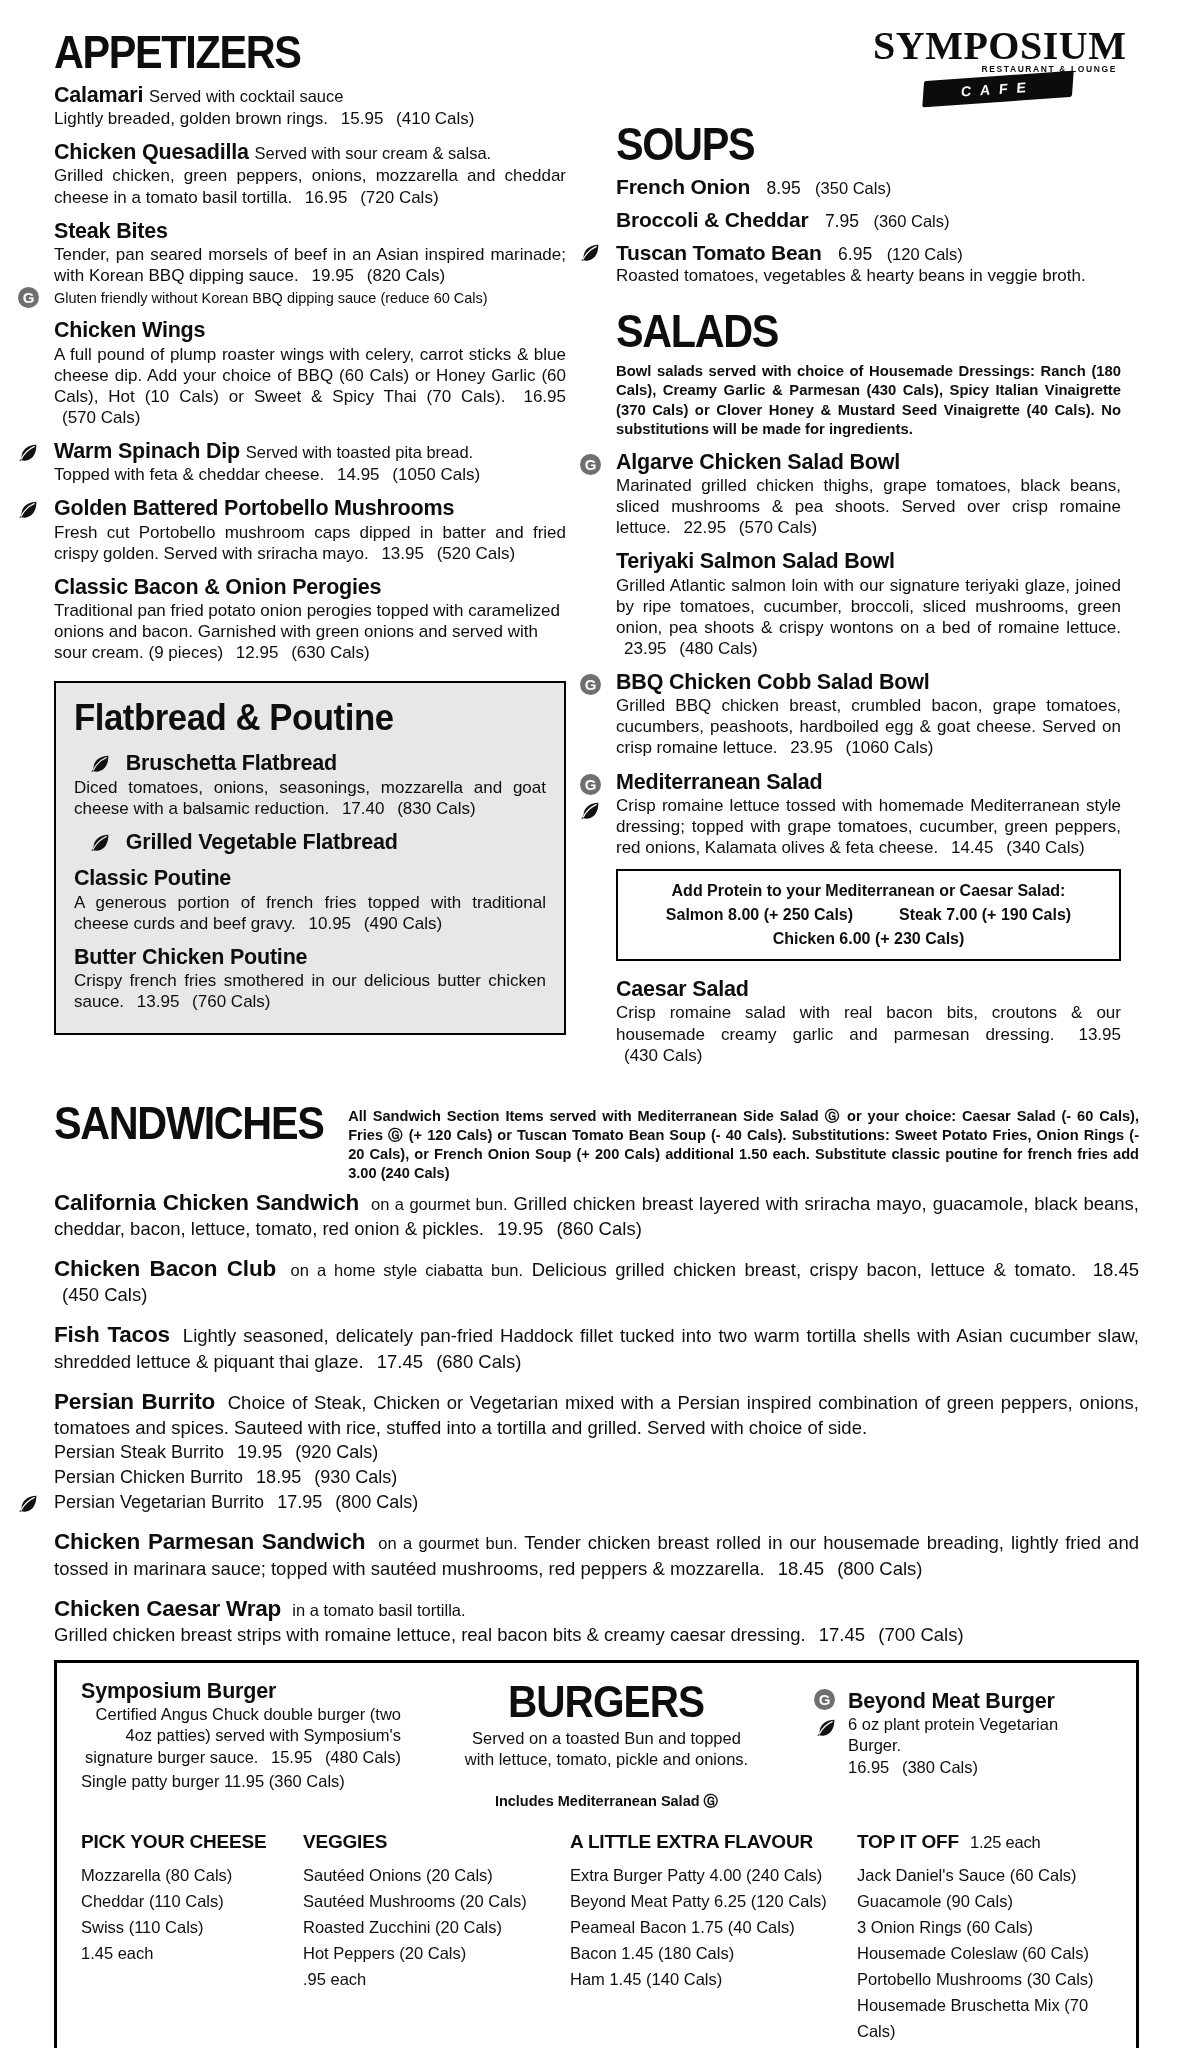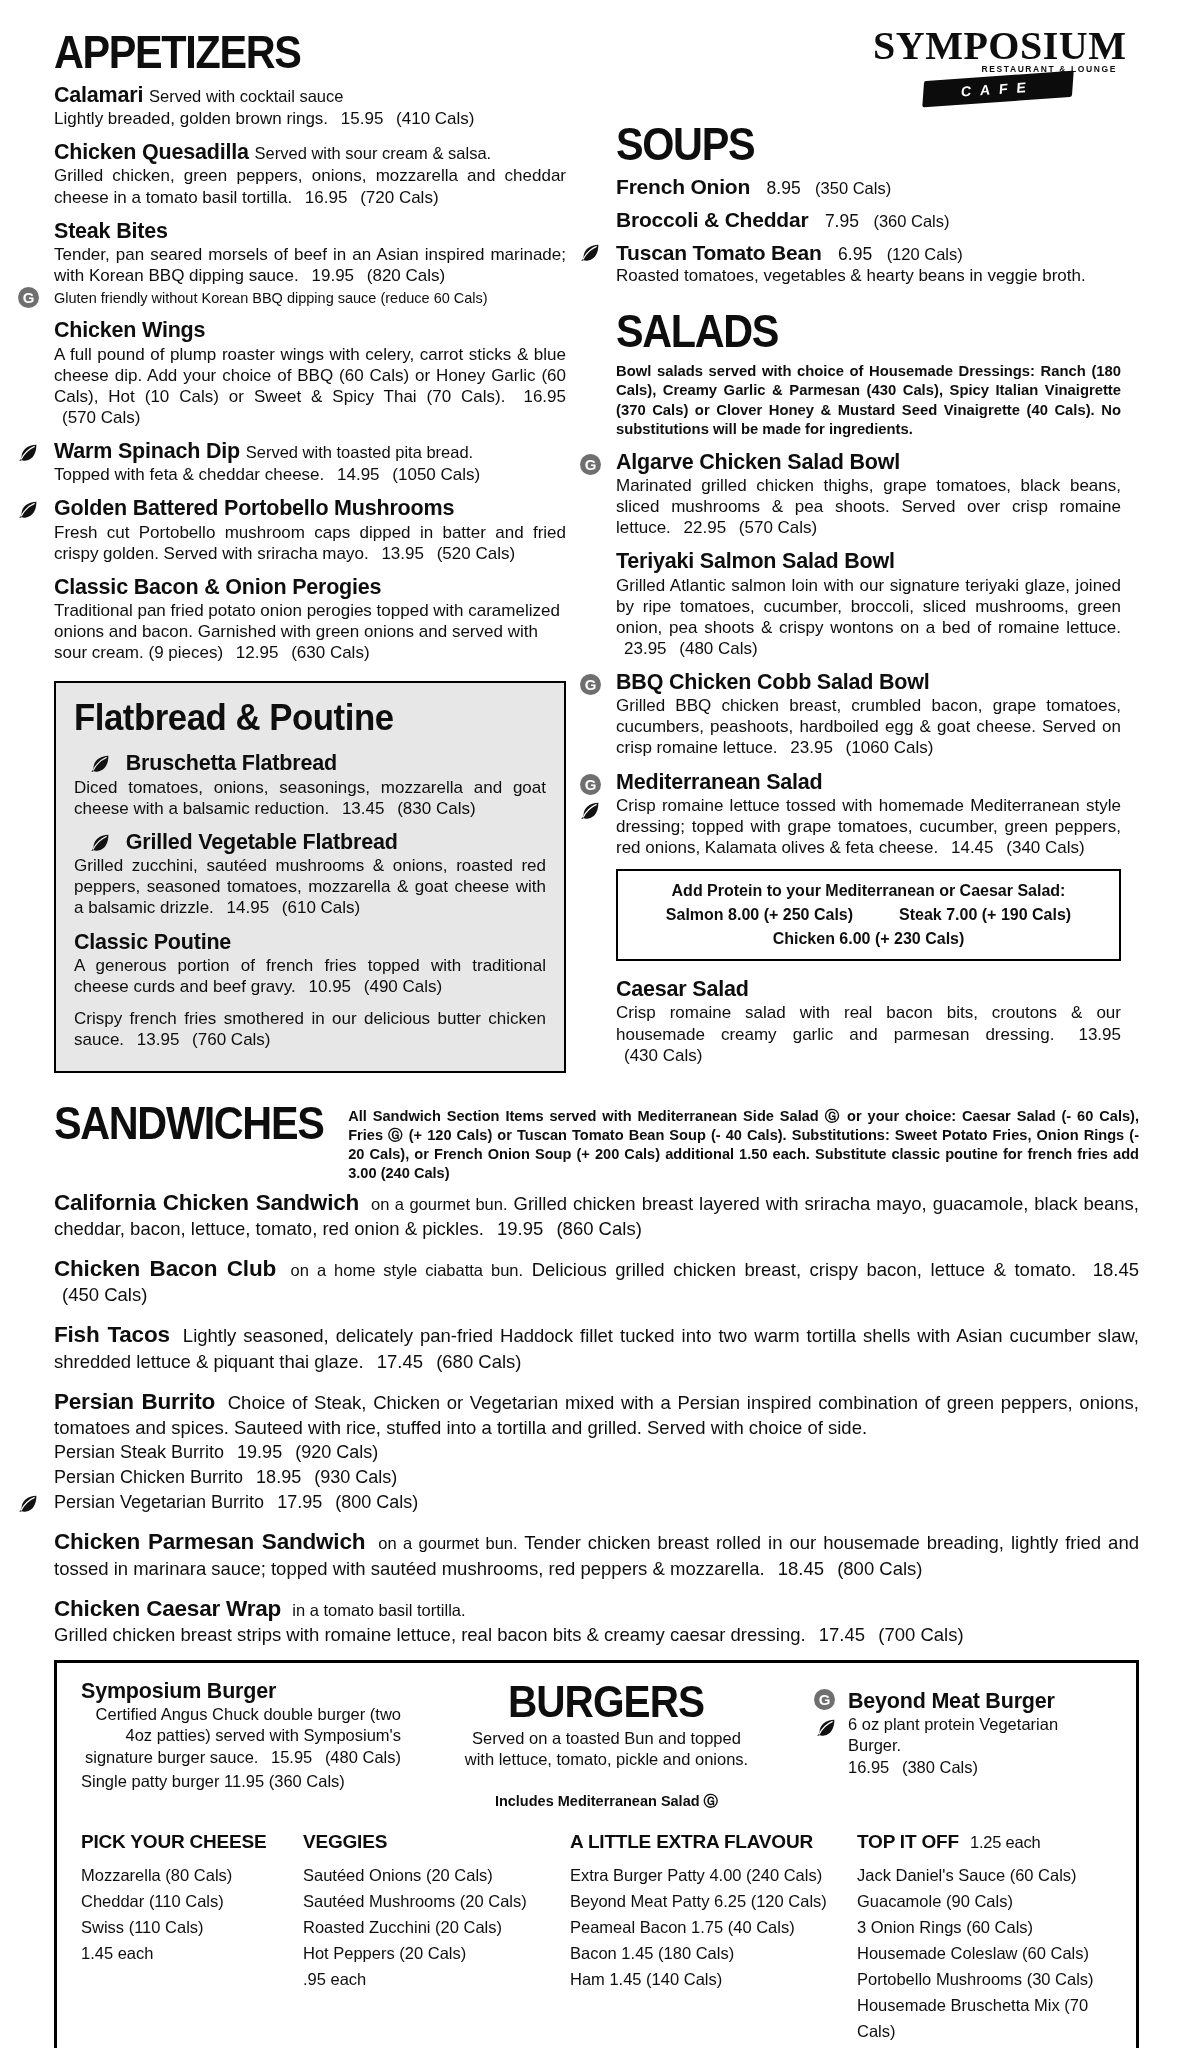--- a/index.html
+++ b/index.html
@@ -192,52 +192,50 @@
         <div class="item">
           <div class="ihead fb-ind">
             <span class="veg-inline"><svg class="veg-svg" viewBox="0 0 24 24">
                   <path d="M21 3C11 3.5 4.5 8.5 4 17c-.6 2-1.4 3.2-2.6 4 .8.4 1.8.4 2.8-.1 1.6.5 3.4.6 5 .2C17 19.8 21 13 21 3z" fill="#111"></path>
                   <path d="M3.5 20C7 13 12 8 19 5" stroke="#e7e7e7" stroke-width="1.3" fill="none"></path>
                 </svg></span>
             <span class="iname">Bruschetta Flatbread</span>
           </div>
           <div class="idesc">
             <span>Diced tomatoes, onions, seasonings, mozzarella and goat cheese with a balsamic reduction.</span>
-            <span class="iprice">13.45</span>
+            <span class="iprice">17.40</span>
             <span class="icals">(830 Cals)</span>
           </div>
         </div>
 
         <div class="item">
           <div class="ihead fb-ind">
             <span class="veg-inline"><svg class="veg-svg" viewBox="0 0 24 24">
                   <path d="M21 3C11 3.5 4.5 8.5 4 17c-.6 2-1.4 3.2-2.6 4 .8.4 1.8.4 2.8-.1 1.6.5 3.4.6 5 .2C17 19.8 21 13 21 3z" fill="#111"></path>
                   <path d="M3.5 20C7 13 12 8 19 5" stroke="#e7e7e7" stroke-width="1.3" fill="none"></path>
                 </svg></span>
             <span class="iname">Grilled Vegetable Flatbread</span>
           </div>
-          <div class="idesc">
-            <span>Grilled zucchini, sautéed mushrooms &amp; onions, roasted red peppers, seasoned tomatoes, mozzarella &amp; goat cheese with a balsamic drizzle.</span>
-            <span class="iprice">14.95</span>
-            <span class="icals">(610 Cals)</span>
-          </div>
         </div>
 
         <div class="item">
           <div class="ihead">
             <span class="iname">Classic Poutine</span>
           </div>
           <div class="idesc">
             <span>A generous portion of french fries topped with traditional cheese curds and beef gravy.</span>
             <span class="iprice">10.95</span>
             <span class="icals">(490 Cals)</span>
           </div>
         </div>
 
         <div class="item">
+          <div class="ihead">
+            <span class="iname">Butter Chicken Poutine</span>
+          </div>
           <div class="idesc">
             <span>Crispy french fries smothered in our delicious butter chicken sauce.</span>
             <span class="iprice">13.95</span>
             <span class="icals">(760 Cals)</span>
           </div>
         </div>
       </div>
     </div>
 
     <div class="col-right">

